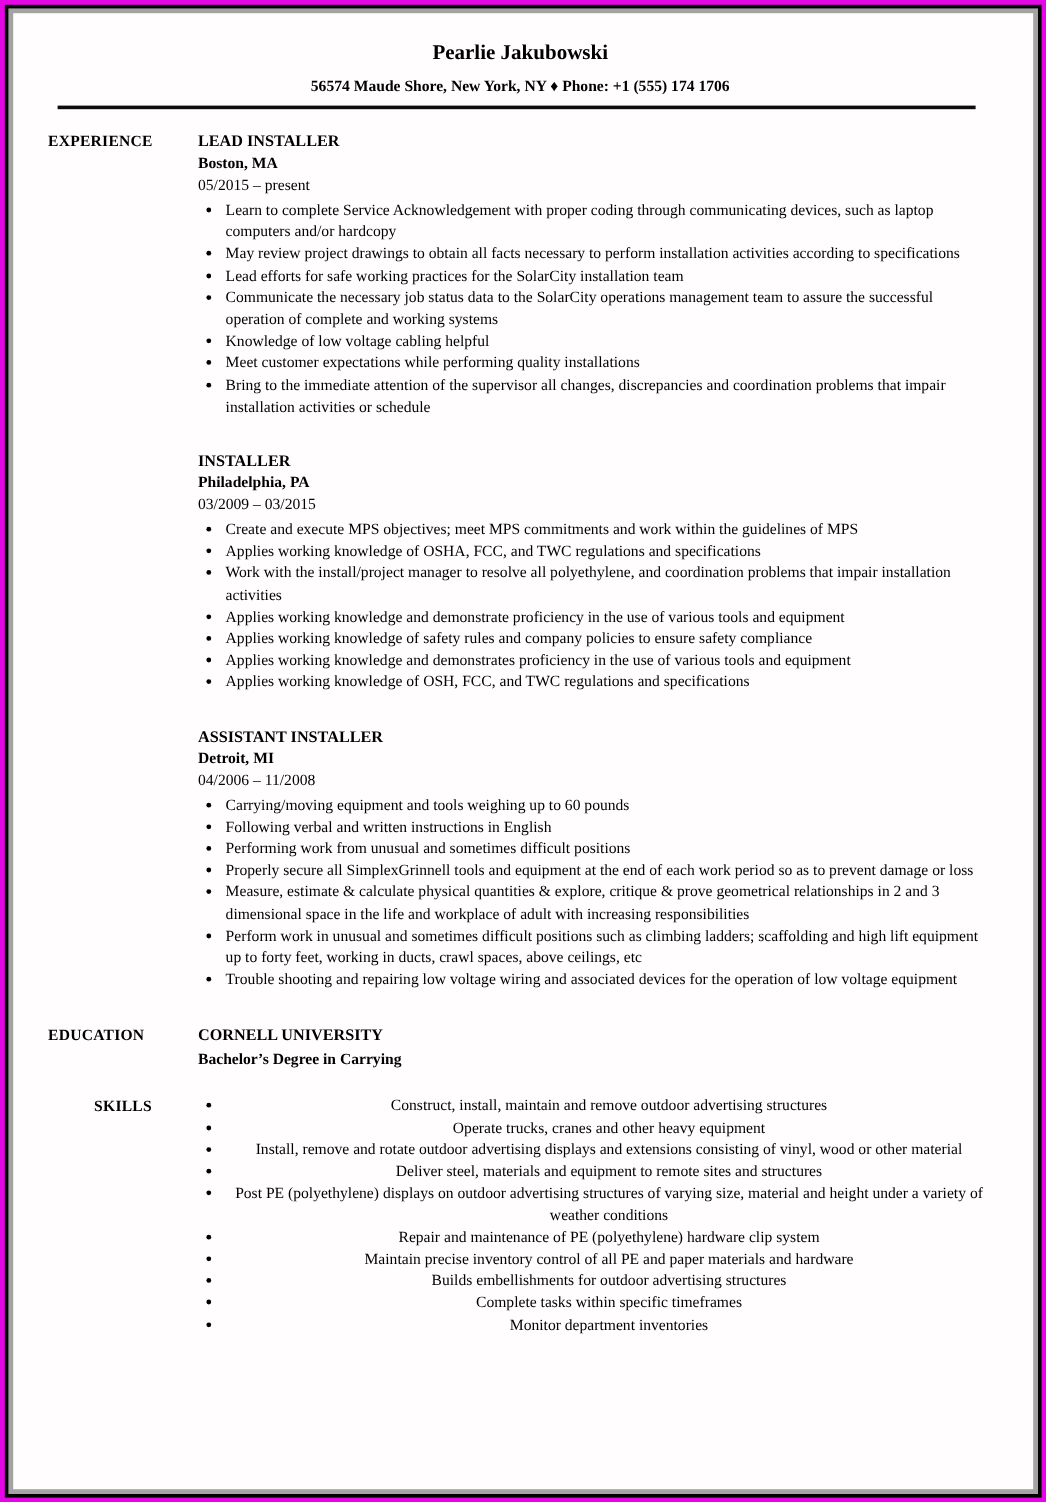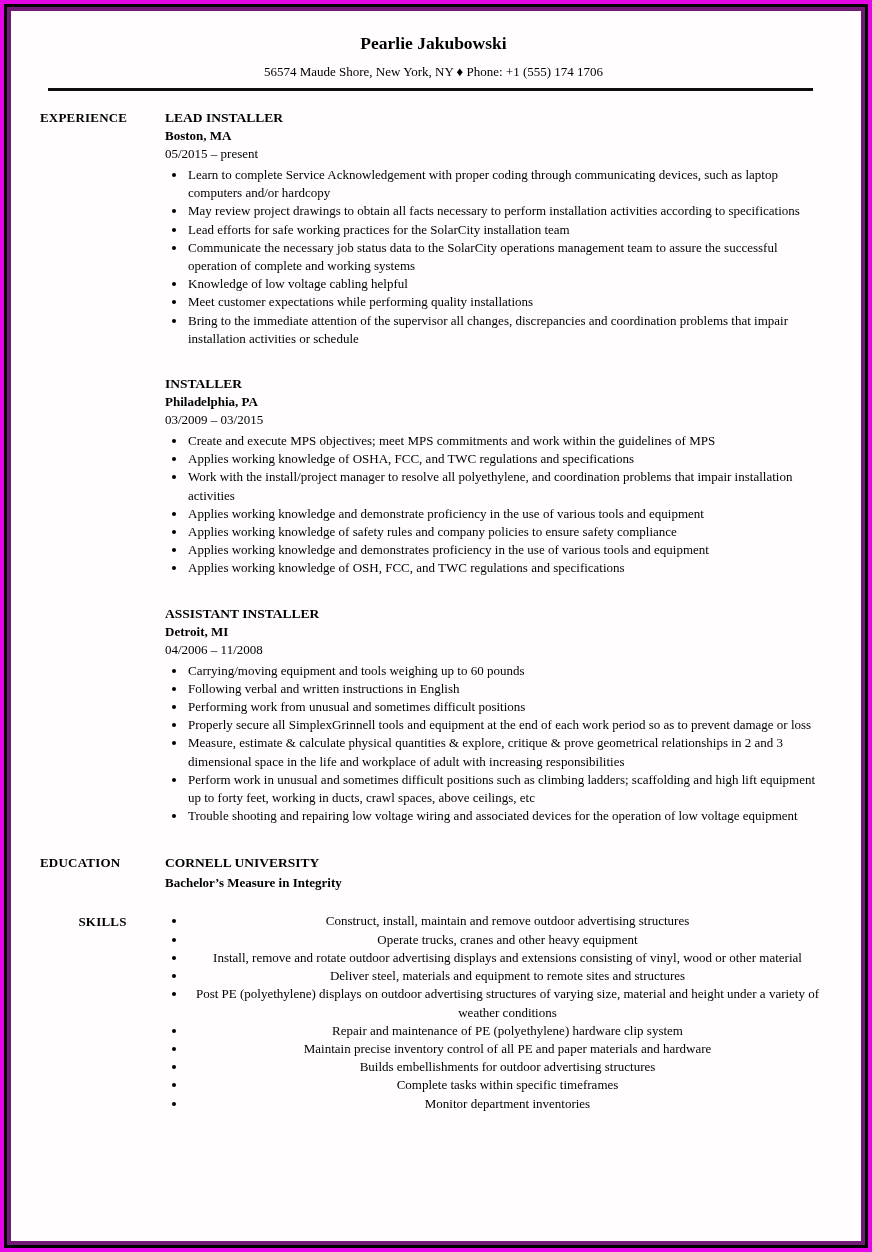--- a/index.html
+++ b/index.html
@@ -7,36 +7,36 @@
   .frame-outer {
     width: 872px; height: 1252px; box-sizing: border-box;
     background: #e406e4; padding: 4px;
   }
   .frame-black {
     width: 100%; height: 100%; box-sizing: border-box;
     background: #000000; padding: 3px;
   }
   .frame-inner {
     width: 100%; height: 100%; box-sizing: border-box;
-    background: #701a75; padding: 4px;
+    background: #a3a3a3; padding: 4px;
   }
   .sheet {
     width: 100%; height: 100%; box-sizing: border-box;
     background: #fffdfd; overflow: hidden;
     padding: 21px 34px 0 29px;
     font-family: "Liberation Serif", "DejaVu Serif", serif;
     font-size: 13px; color: #000000; line-height: 1.38;
   }
 
   .name {
     text-align: center; font-weight: bold; font-size: 17.5px;
     line-height: 22px; margin: 0;
   }
   .contact {
-    text-align: center; font-weight: normal; font-size: 13px;
+    text-align: center; font-weight: bold; font-size: 13px;
     line-height: 18px; margin-top: 9px;
   }
   .rule {
     height: 3px; background: #0d0d0d; border: none;
     margin: 7px 14px 0 8px;
   }
 
   .section { display: flex; align-items: flex-start; }
   .section.experience { margin-top: 17px; }
   .section.education  { margin-top: 28px; }
@@ -124,21 +124,21 @@
                 </ul>
             </div>
 
           </div>
         </div>
 
         <div class="section education">
           <div class="section-label">EDUCATION</div>
           <div class="section-body">
             <div class="school">CORNELL UNIVERSITY</div>
-            <div class="degree">Bachelor’s Measure in Integrity</div>
+            <div class="degree">Bachelor’s Degree in Carrying</div>
           </div>
         </div>
 
         <div class="section skills">
           <div class="section-label">SKILLS</div>
           <div class="section-body">
             <ul class="bullets" style="margin-top:0;">
                 <li>Construct, install, maintain and remove outdoor advertising structures</li>
                 <li>Operate trucks, cranes and other heavy equipment</li>
                 <li>Install, remove and rotate outdoor advertising displays and extensions consisting of vinyl, wood or other material</li>

